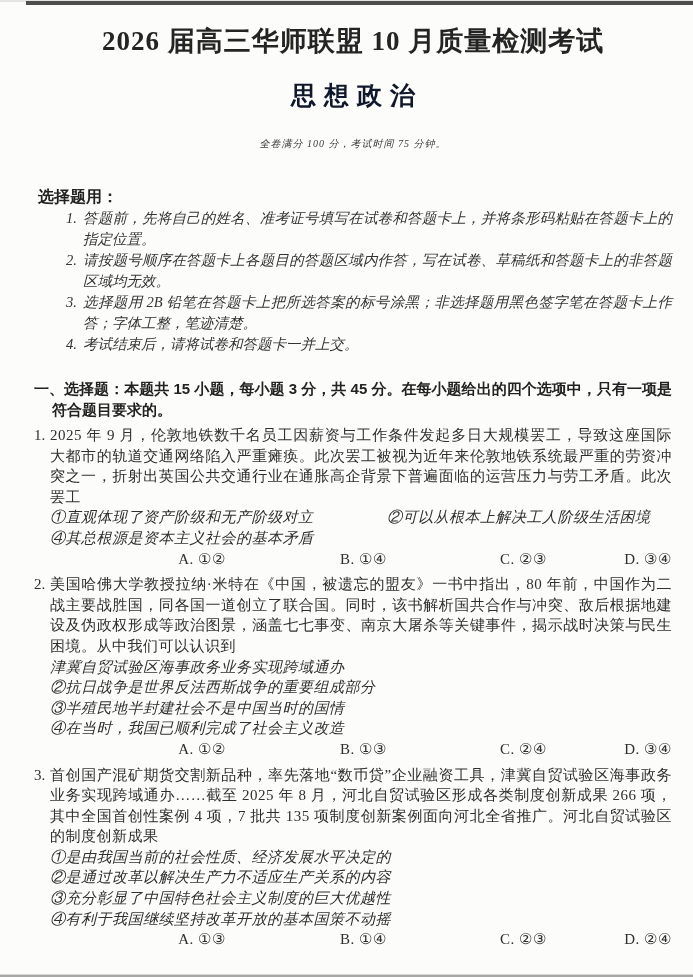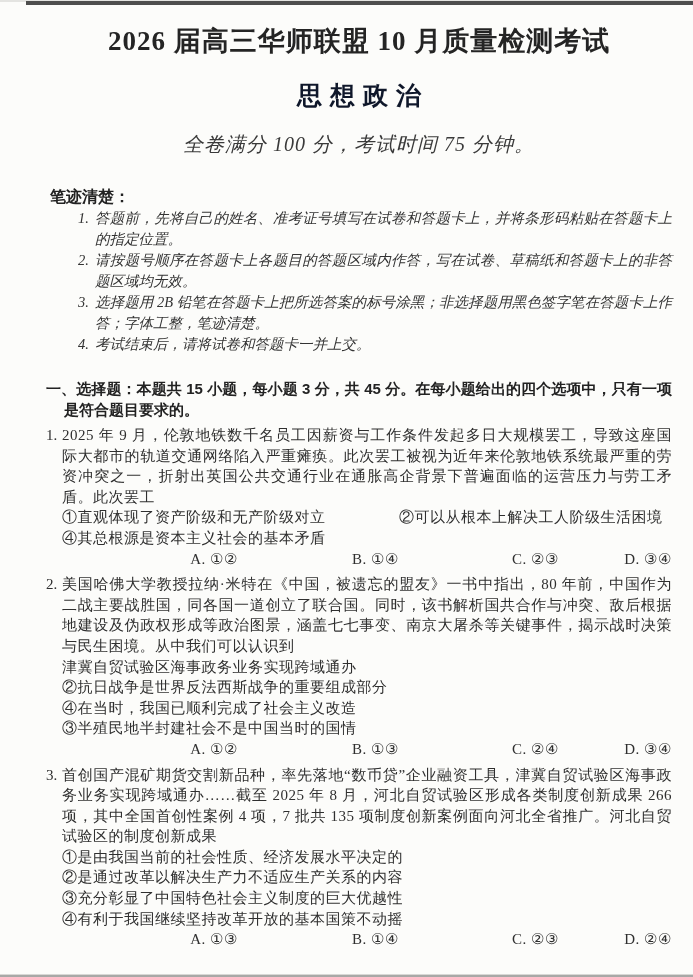--- a/index.html
+++ b/index.html
@@ -11,21 +11,21 @@
     overflow: hidden;
     font-family: "Liberation Serif", "DejaVu Serif", serif;
     color: #2d2d2d;
   }
   
   .edge-top-light { position: absolute; top: 0; left: 0; right: 0; height: 2px; background: #e4e4e1; }
   .edge-top-dark  { position: absolute; top: 1px; left: 26px; right: 0; height: 4px; background: #4e4e4e; }
   .edge-bottom-light { position: absolute; bottom: 2px; left: 0; right: 0; height: 1px; background: #d8d8d5; }
   .edge-bottom-dark  { position: absolute; bottom: 0; left: 0; right: 0; height: 2px; background: #a8a8a6; }
 
-  .content { position: absolute; top: 0; left: 16px; right: 0; padding: 20px 21px 0 30px; }
+  .content { position: absolute; top: 0; left: 4px; right: 0; padding: 20px 21px 0 30px; }
 
   .title {
     margin-top: 4px;
     text-align: center;
     font-size: 27px;
     font-weight: bold;
     letter-spacing: 1px;
     line-height: 34px;
     color: #242424;
   }
@@ -37,21 +37,21 @@
     font-weight: bold;
     letter-spacing: 8px;
     text-indent: 8px;
     line-height: 30px;
     color: #0f172a;
   }
   .exam-info {
     margin-top: 25px;
     text-align: center;
     font-style: italic;
-    font-size: 20px;
+    font-size: 10px;
     line-height: 18px;
     letter-spacing: 1px;
     color: #3a3a3a;
   }
   .notes-heading {
     margin-top: 33px;
     margin-left: 4px;
     font-family: "Liberation Sans", "DejaVu Sans", sans-serif;
     font-weight: bold;
     font-size: 16px;
@@ -72,37 +72,37 @@
     text-indent: -18px;
     text-align: justify;
     color: #222222;
   }
 
   .question { position: relative; margin-top: 5px; font-size: 15px; line-height: 20.6px; letter-spacing: 0.5px; color: #2f2f2f; }
   .qnum  { position: absolute; left: 0; top: 0; letter-spacing: 0; }
   .qstem { display: block; padding-left: 16px; text-align: justify; }
   .sub-options { padding-left: 16px; }
   .sub-grid2 { display: grid; grid-template-columns: 337px 1fr; }
-  .sub-option { display: block; }
+  .sub-option { display: block; font-style: italic; }
   .choices { display: grid; grid-template-columns: 176px 161px 160px 1fr; padding-left: 16px; letter-spacing: 0.5px; text-align: right; }
 </style>
 </head>
 <body>
 
 <div class="page">
   <div class="edge-top-light"></div>
   <div class="edge-top-dark"></div>
 
   <div class="content">
 
     <div class="title">2026 届高三华师联盟 10 月质量检测考试</div>
     <div class="subject">思想政治</div>
     <div class="exam-info">全卷满分 100 分，考试时间 75 分钟。</div>
 
-    <div class="notes-heading">笔迹清楚：</div>
+    <div class="notes-heading">选择题用：</div>
     <div class="notes-list">
       <div class="note-item">
         <span class="num">1.</span>
         <span class="txt">答题前，先将自己的姓名、准考证号填写在试卷和答题卡上，并将条形码粘贴在答题卡上的指定位置。</span>
       </div>
       <div class="note-item">
         <span class="num">2.</span>
         <span class="txt">请按题号顺序在答题卡上各题目的答题区域内作答，写在试卷、草稿纸和答题卡上的非答题区域均无效。</span>
       </div>
       <div class="note-item">
@@ -132,22 +132,22 @@
         <span>D. ③④</span>
       </div>
     </div>
 
     <div class="question">
       <span class="qnum">2.</span>
       <span class="qstem">美国哈佛大学教授拉纳·米特在《中国，被遗忘的盟友》一书中指出，80 年前，中国作为二战主要战胜国，同各国一道创立了联合国。同时，该书解析国共合作与冲突、敌后根据地建设及伪政权形成等政治图景，涵盖七七事变、南京大屠杀等关键事件，揭示战时决策与民生困境。从中我们可以认识到</span>
       <div class="sub-options">
         <span class="sub-option">津冀自贸试验区海事政务业务实现跨域通办</span>
         <span class="sub-option">②抗日战争是世界反法西斯战争的重要组成部分</span>
+        <span class="sub-option">③半殖民地半封建社会不是中国当时的国情</span>
         <span class="sub-option">④在当时，我国已顺利完成了社会主义改造</span>
-        <span class="sub-option">③半殖民地半封建社会不是中国当时的国情</span>
       </div>
       <div class="choices">
         <span>A. ①②</span>
         <span>B. ①③</span>
         <span>C. ②④</span>
         <span>D. ③④</span>
       </div>
     </div>
 
     <div class="question">

